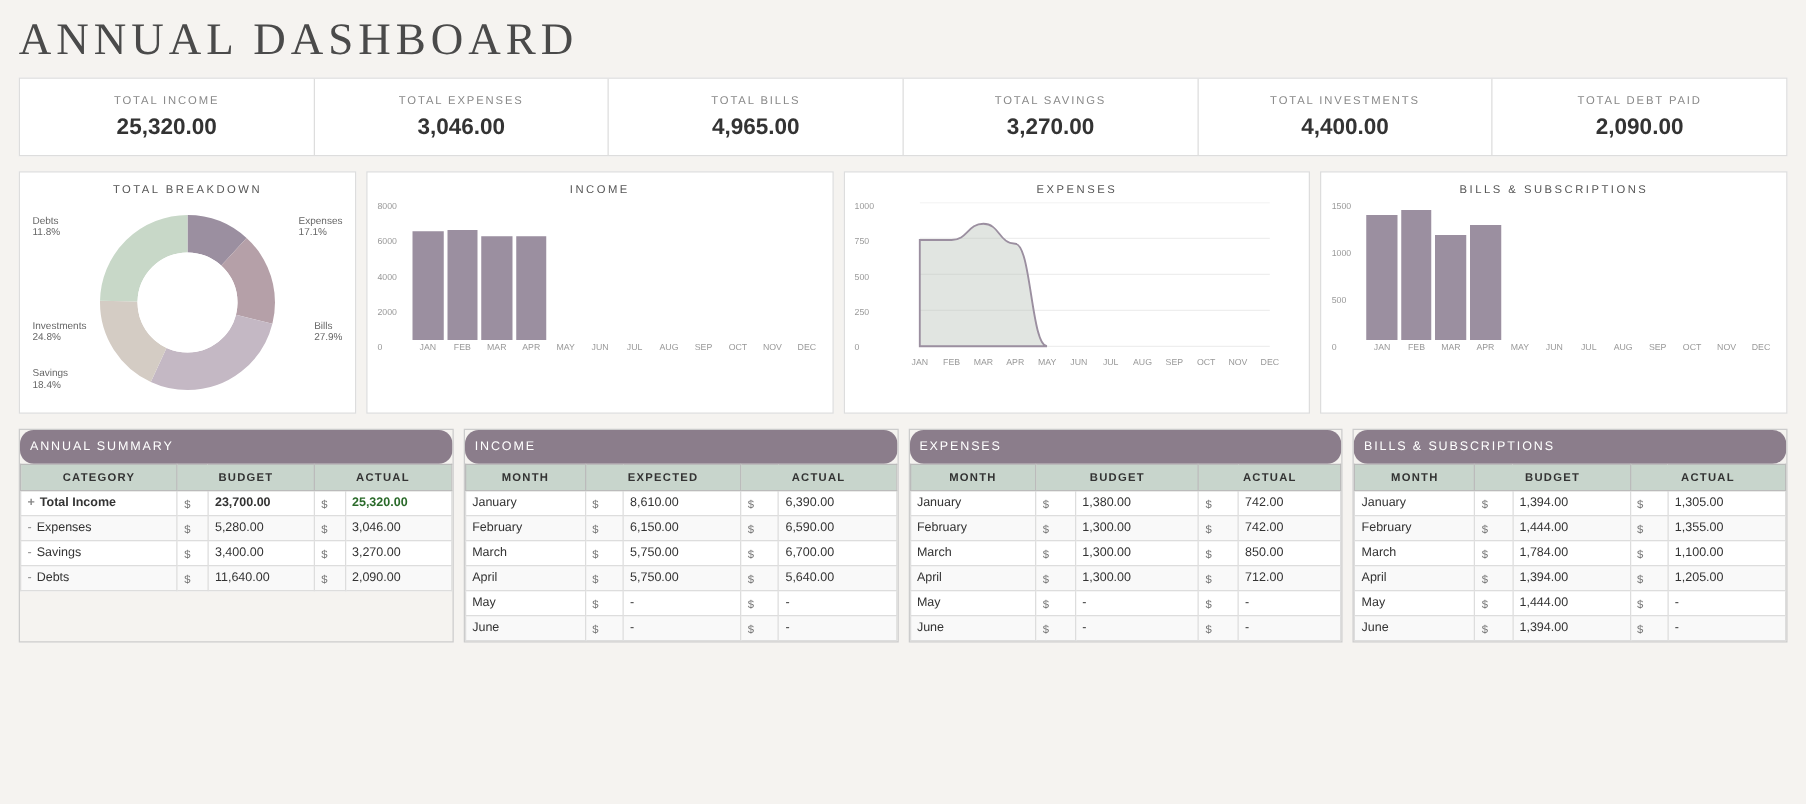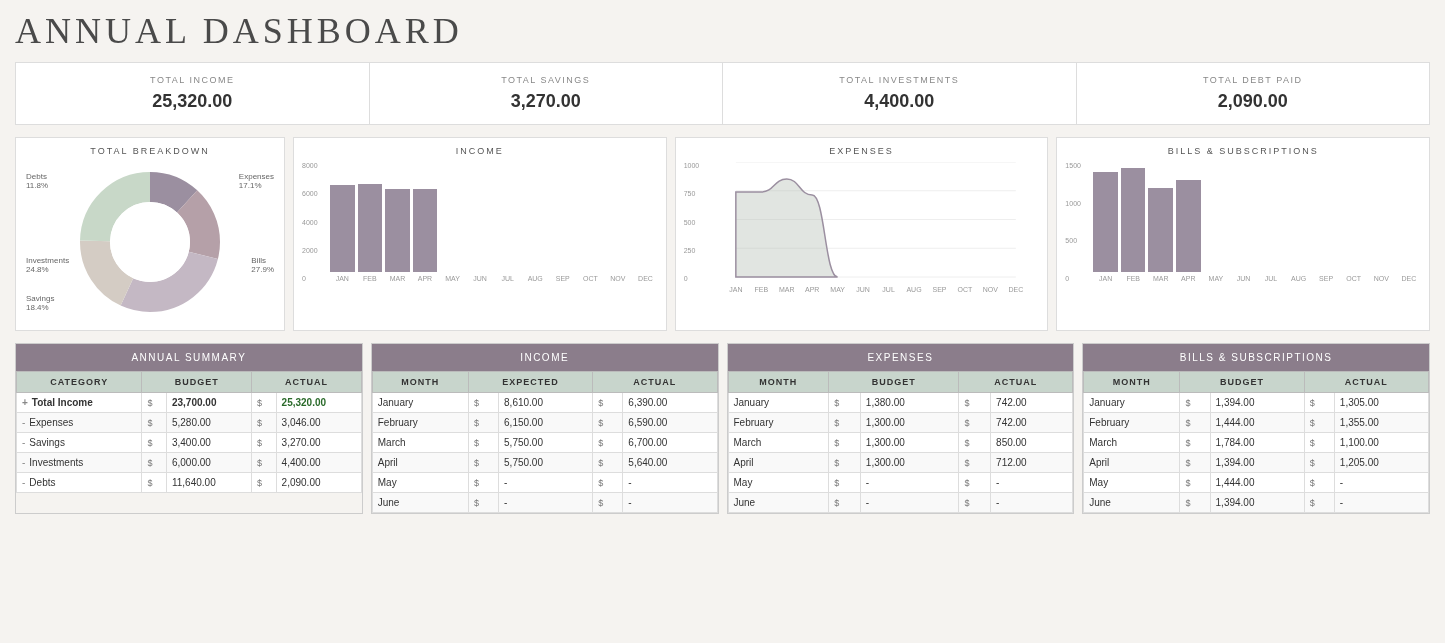--- a/index.html
+++ b/index.html
@@ -98,25 +98,25 @@
       gap: 8px;
     }
     .table-panel {
       flex: 1;
       border: 1px solid #ccc;
       overflow: hidden;
     }
     .table-panel-header {
       background: #8b7d8b;
       color: #fff;
-      text-align: center;
       padding: 8px;
       font-size: 10px;
       letter-spacing: 1.5px;
       text-transform: uppercase;
+      border-radius: 11px;
     }
     table {
       width: 100%;
       border-collapse: collapse;
       font-size: 10px;
     }
     thead tr {
       background: #c8d5cc;
     }
     thead th {
@@ -145,20 +145,28 @@
 <body>
 
 <div class="page">
 
   <h1 class="dashboard-title">ANNUAL DASHBOARD</h1>
 
   <div class="summary-cards">
     <div class="summary-card">
       <div class="label">TOTAL INCOME</div>
       <div class="value">25,320.00</div>
+    </div>
+    <div class="summary-card">
+      <div class="label">TOTAL EXPENSES</div>
+      <div class="value">3,046.00</div>
+    </div>
+    <div class="summary-card">
+      <div class="label">TOTAL BILLS</div>
+      <div class="value">4,965.00</div>
     </div>
     <div class="summary-card">
       <div class="label">TOTAL SAVINGS</div>
       <div class="value">3,270.00</div>
     </div>
     <div class="summary-card">
       <div class="label">TOTAL INVESTMENTS</div>
       <div class="value">4,400.00</div>
     </div>
     <div class="summary-card">
@@ -407,29 +415,20 @@
     <td style="font-weight:normal">
       <span style="color:#888;margin-right:4px;">-</span>Savings
     </td>
     <td class="td-dollar">$</td>
     <td class="td-num" style="font-weight:normal">3,400.00</td>
     <td class="td-dollar">$</td>
     <td class="td-num" style="font-weight:normal;">3,270.00</td>
   </tr>
             <tr>
     <td style="font-weight:normal">
-      <span style="color:#888;margin-right:4px;">-</span>Investments
-    </td>
-    <td class="td-dollar">$</td>
-    <td class="td-num" style="font-weight:normal">6,000.00</td>
-    <td class="td-dollar">$</td>
-    <td class="td-num" style="font-weight:normal;">4,400.00</td>
-  </tr>
-            <tr>
-    <td style="font-weight:normal">
       <span style="color:#888;margin-right:4px;">-</span>Debts
     </td>
     <td class="td-dollar">$</td>
     <td class="td-num" style="font-weight:normal">11,640.00</td>
     <td class="td-dollar">$</td>
     <td class="td-num" style="font-weight:normal;">2,090.00</td>
   </tr>
           </tbody>
       </table>
     </div>

